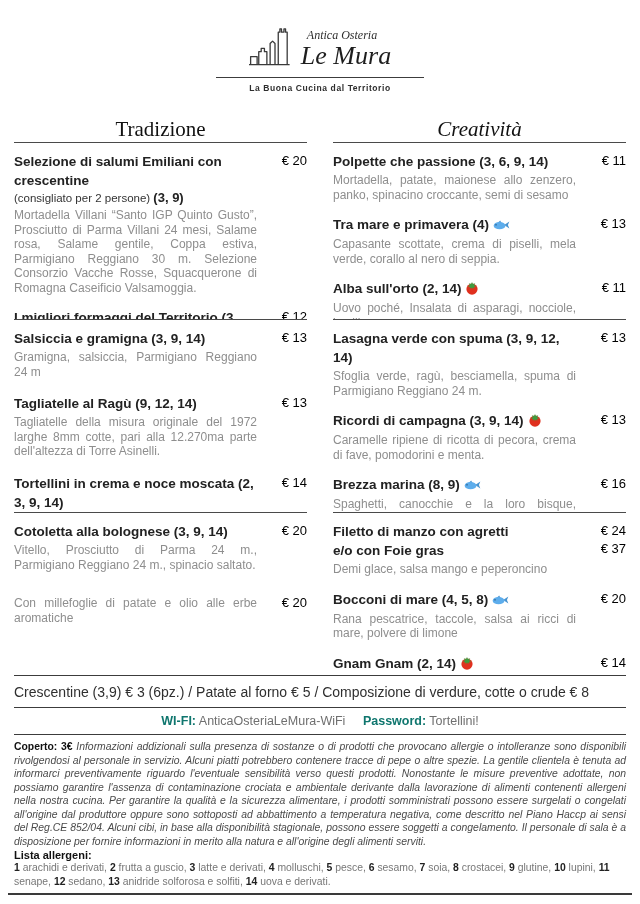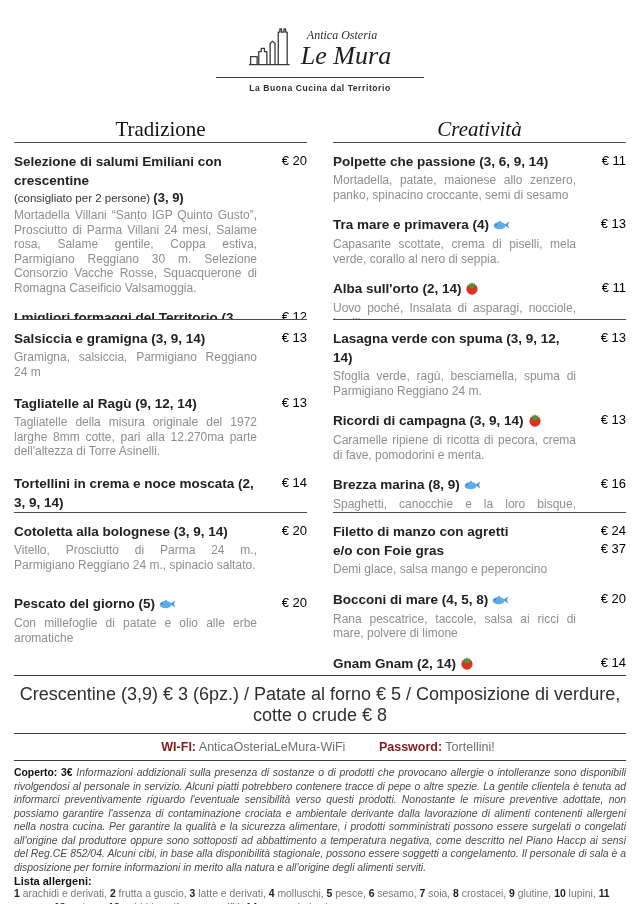--- a/index.html
+++ b/index.html
@@ -32,25 +32,25 @@
   .mi-title-line{line-height:18px;}
   .mi-title{font-size:13.5px;font-weight:bold;color:#222;}
   .mi-icon{display:inline-block;vertical-align:-2px;margin-left:4px;}
   .mi-sub{font-size:11.5px;color:#333;line-height:15px;}
   .mi-sub .codes{font-weight:bold;font-size:13px;color:#222;}
   .mi-desc{font-size:12px;color:#8e8e8e;line-height:14.5px;text-align:justify;margin-top:2px;}
   .mi-price{width:42px;text-align:right;font-size:13px;color:#000000;flex:none;}
   .mi-price-line{line-height:18px;}
 
   
-  .addendum{margin:0 14px;border-top:1.5px solid #3c3c3c;text-align:center;
-    font-size:18px;color:#2f2f2f;padding:8px 0 7px;}
+  .addendum{margin:0 14px;border-top:1.5px solid #3c3c3c;
+    font-size:14px;color:#2f2f2f;padding:8px 0 7px;}
   .wifi-bar{margin:0 14px;border-top:1px solid #3c3c3c;border-bottom:1px solid #3c3c3c;
     text-align:center;font-size:12.5px;color:#6f6f6f;padding:6px 0;}
-  .wifi-bar b{color:#7f1d1d;margin-left:16px;}
+  .wifi-bar b{color:#0f766e;}
   .wifi-net{margin-right:14px;}
 
   
   .fineprint{margin:5px 14px 0;font-size:10.4px;line-height:13.5px;color:#4a4a4a;
     font-style:italic;text-align:justify;}
   .fineprint b{font-style:normal;color:#111;}
   .allergen-head{margin:1px 14px 0;font-size:11px;font-weight:bold;color:#111;}
   .allergen-list{margin:0 14px;font-size:10.4px;line-height:13.5px;color:#777;}
   .allergen-list b{color:#222;}
   .bottom-rule{border-top:2px solid #3a3a3a;margin:5px 8px 0;}
@@ -137,26 +137,20 @@
             <div class="mi-body">
               <div class="mi-title-line"><span class="mi-title">Cotoletta alla bolognese (3, 9, 14)</span></div>
               <div class="mi-desc">Vitello, Prosciutto di Parma 24 m., Parmigiano Reggiano 24 m., spinacio saltato.</div>
             </div>
             <div class="mi-price">
               <div class="mi-price-line">€ 20</div>
             </div>
           </div>
           <div class="menu-item">
             <div class="mi-body">
-              <div class="mi-title-line"><span class="mi-title">Pescato del giorno (5)</span><span class="mi-icon"><svg width="17" height="12" viewBox="0 0 26 16">
-                    <path d="M17 8 L25 2.5 L22.8 8 L25 13.5 Z" fill="#4a94d0"></path>
-                    <path d="M7 5 L11 1.2 L13 5 Z" fill="#4a94d0"></path>
-                    <ellipse cx="10" cy="9" rx="9" ry="5.6" fill="#5dadec"></ellipse>
-                    <circle cx="4.6" cy="7.8" r="1.1" fill="#1b3e5e"></circle>
-                  </svg></span></div>
               <div class="mi-desc">Con millefoglie di patate e olio alle erbe aromatiche</div>
             </div>
             <div class="mi-price">
               <div class="mi-price-line">€ 20</div>
             </div>
           </div>
         </div>
       </div>
       <div class="menu-col col-right">
         <div class="col-title italic">Creatività</div>

